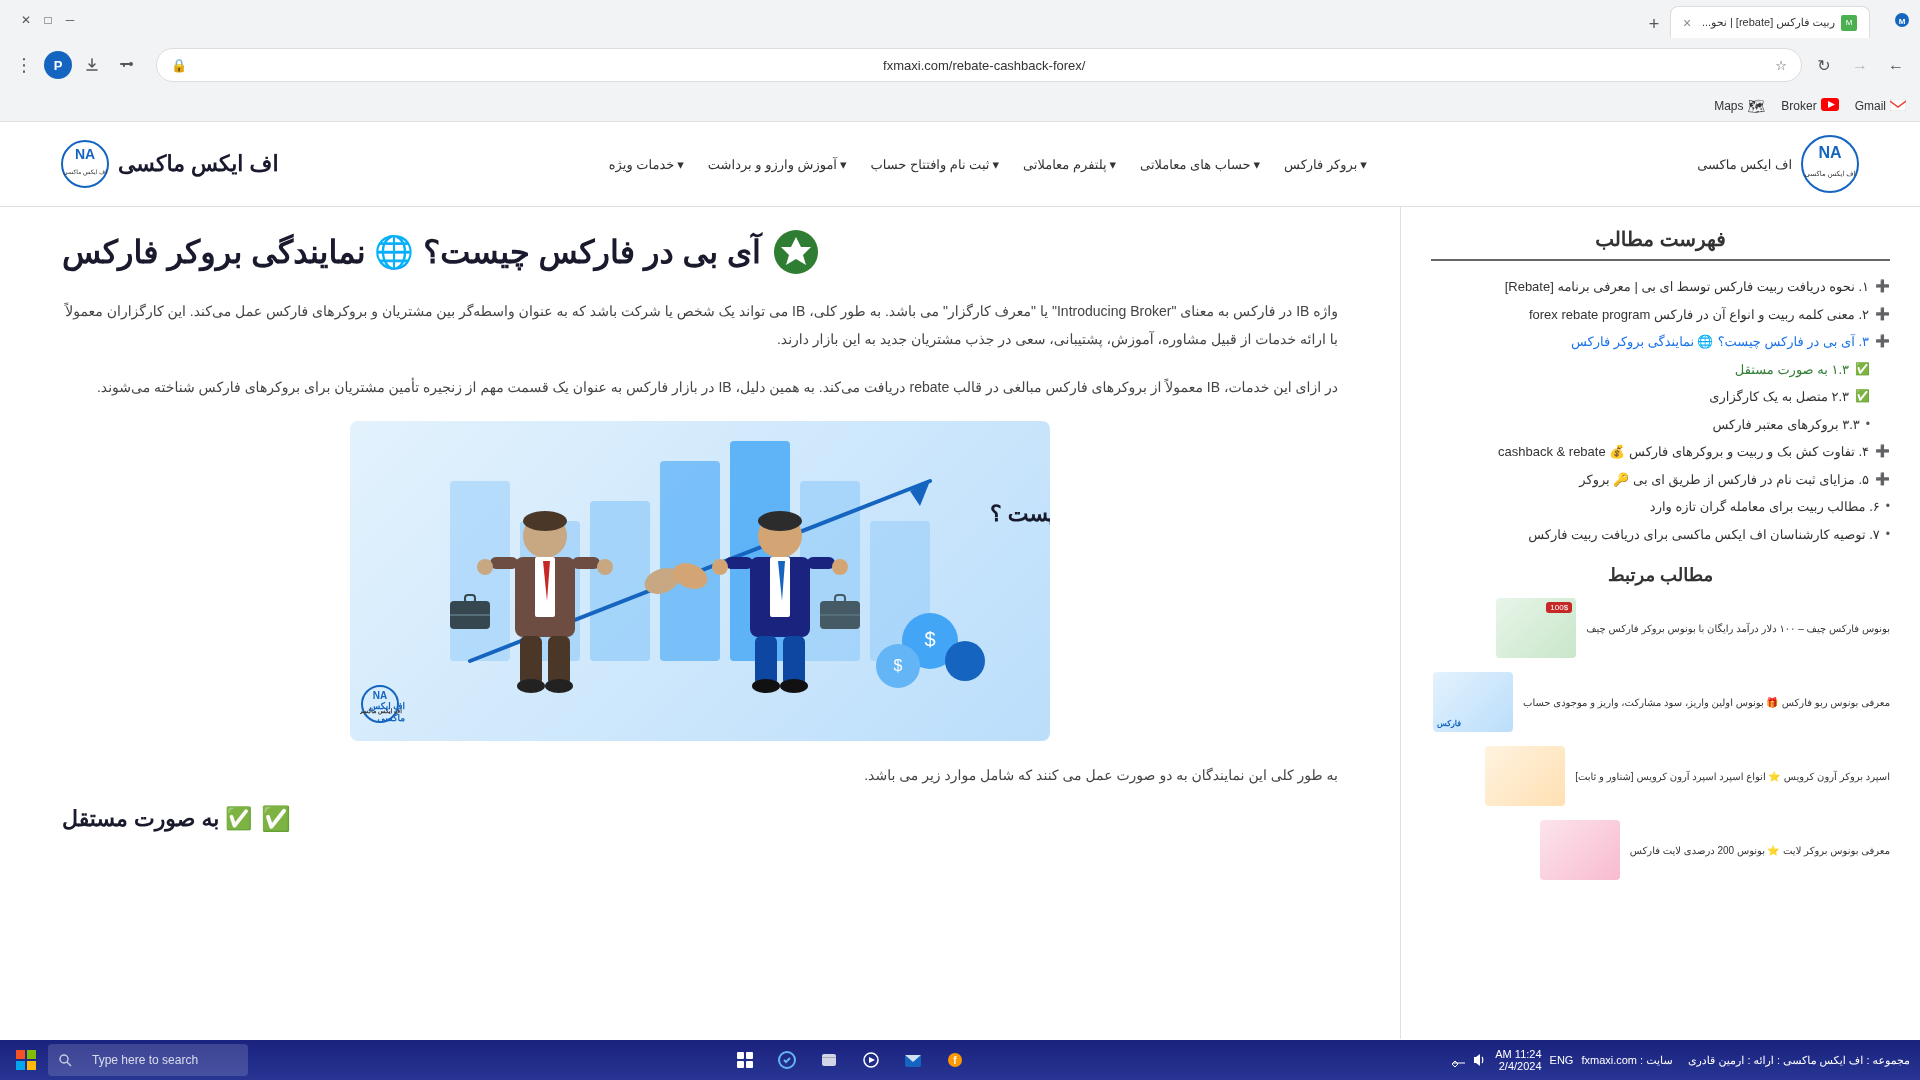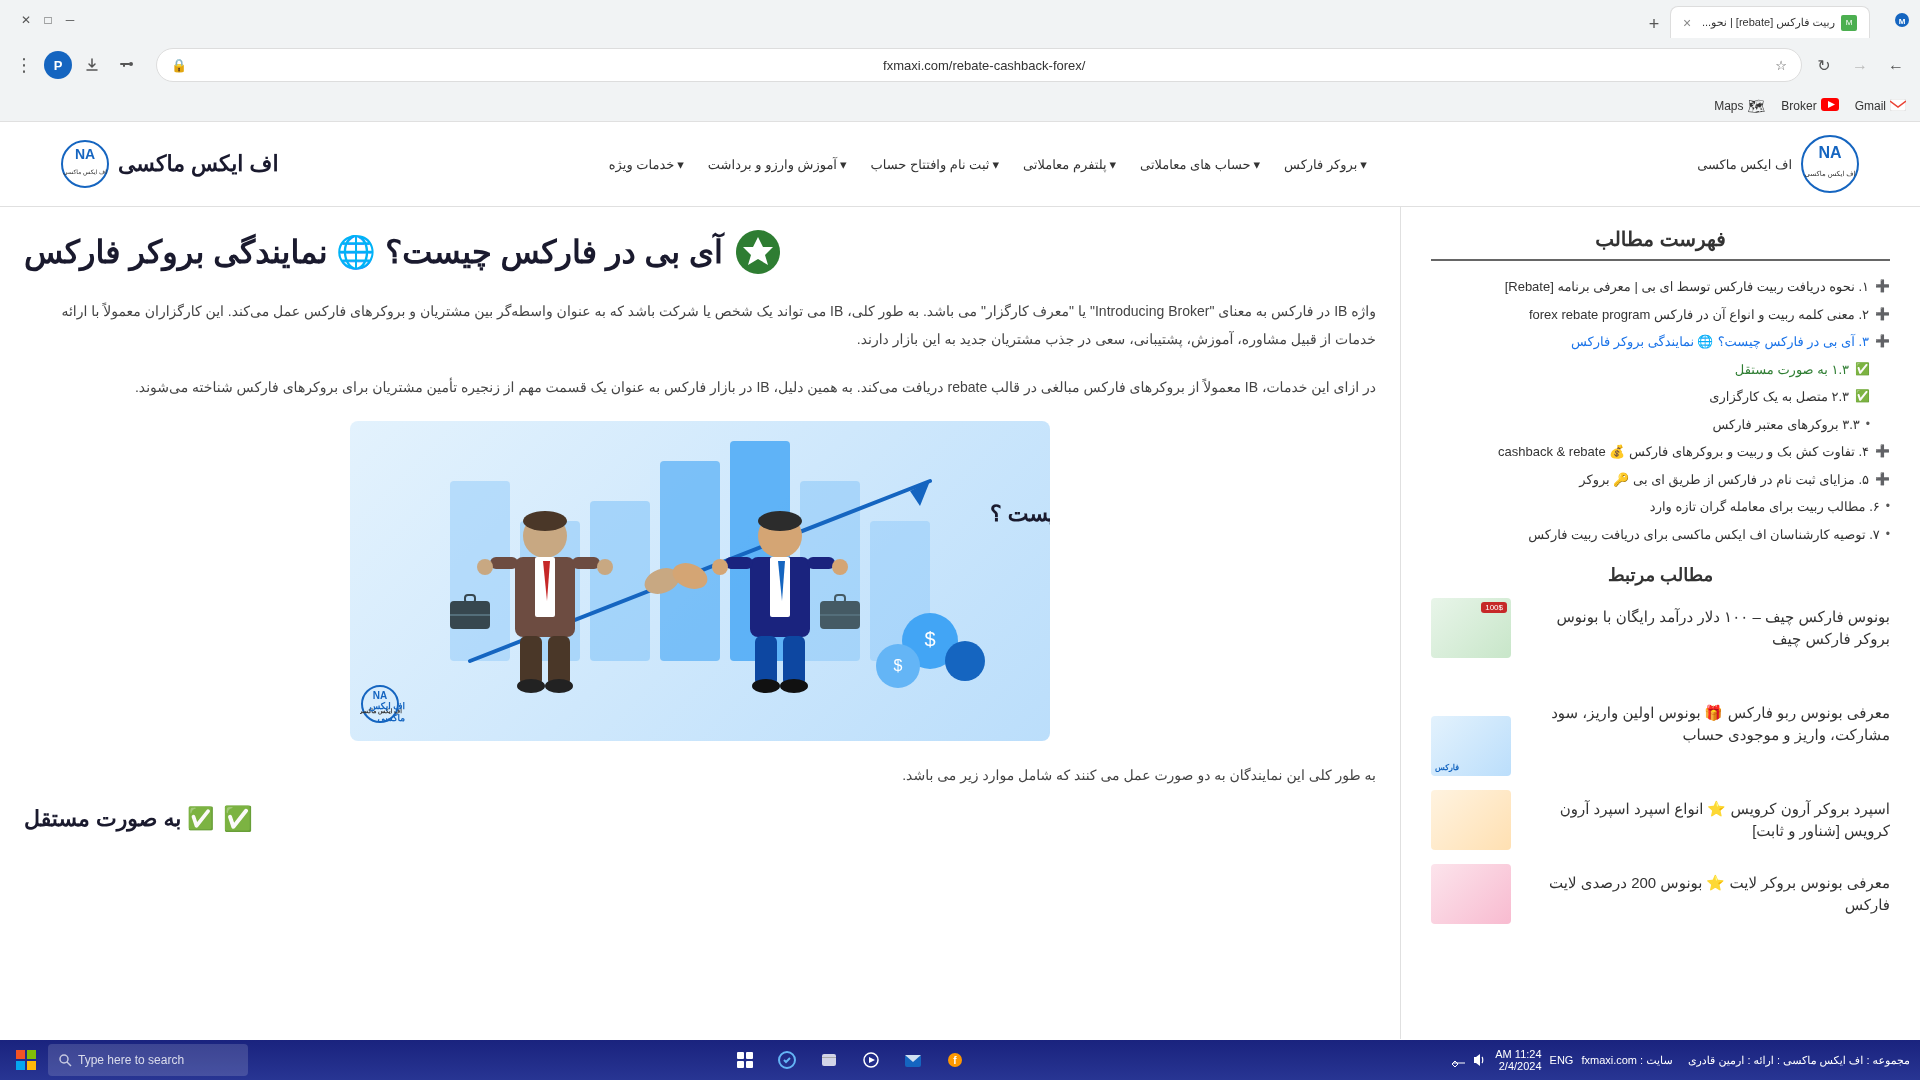--- a/index.html
+++ b/index.html
@@ -243,30 +243,30 @@
     .related-thumb {
       width: 80px;
       height: 60px;
       background: #ddd;
       border-radius: 4px;
       flex-shrink: 0;
       overflow: hidden;
       position: relative;
     }
     .related-text {
-      font-size: 15px;
+      font-size: 10px;
       color: #333;
       text-align: right;
       line-height: 1.5;
     }
 
     
     .article-area {
       flex: 1;
-      padding: 20px 24px;
+      padding: 20px 62px;
       overflow-y: auto;
       direction: rtl;
     }
     .article-heading {
       font-size: 32px;
       color: #1a1a2e;
       text-align: right;
       margin-bottom: 20px;
       display: flex;
       align-items: center;
@@ -344,21 +344,21 @@
       width: 32px; height: 32px;
       display: flex; align-items: center; justify-content: center;
       cursor: pointer;
     }
     .search-bar-taskbar {
       background: rgba(255,255,255,0.15);
       border-radius: 4px;
       height: 28px;
       width: 200px;
       display: flex; align-items: center; padding: 16px 10px;
-      gap: 6px;
+      gap: 20px;
       font-size: 12px; color: rgba(255,255,255,0.8);
     }
     .taskbar-center {
       display: flex; align-items: center; gap: 6px;
     }
     .taskbar-icon-btn {
       width: 36px; height: 36px;
       display: flex; align-items: center; justify-content: center;
       cursor: pointer; border-radius: 4px;
     }
@@ -366,21 +366,21 @@
       display: flex; align-items: center; gap: 8px;
       font-size: 11px; color: white; direction: rtl;
     }
     .taskbar-site-text {
       font-size: 11px; color: white;
     }
     .taskbar-clock { text-align: right; }
 
     
     .thumb-1 { background: linear-gradient(135deg, #e8f5e9, #c8e6c9); }
-    .thumb-2 { background: linear-gradient(135deg, #e3f2fd, #bbdefb); margin-top: 44px; }
+    .thumb-2 { background: linear-gradient(135deg, #e3f2fd, #bbdefb); }
     .thumb-3 { background: linear-gradient(135deg, #fff3e0, #ffe0b2); }
     .thumb-4 { background: linear-gradient(135deg, #fce4ec, #f8bbd0); }
 
     .thumb-badge {
       position: absolute;
       top: 4px; right: 4px;
       background: #c62828;
       color: white;
       font-size: 8px;
       padding: 1px 4px;

